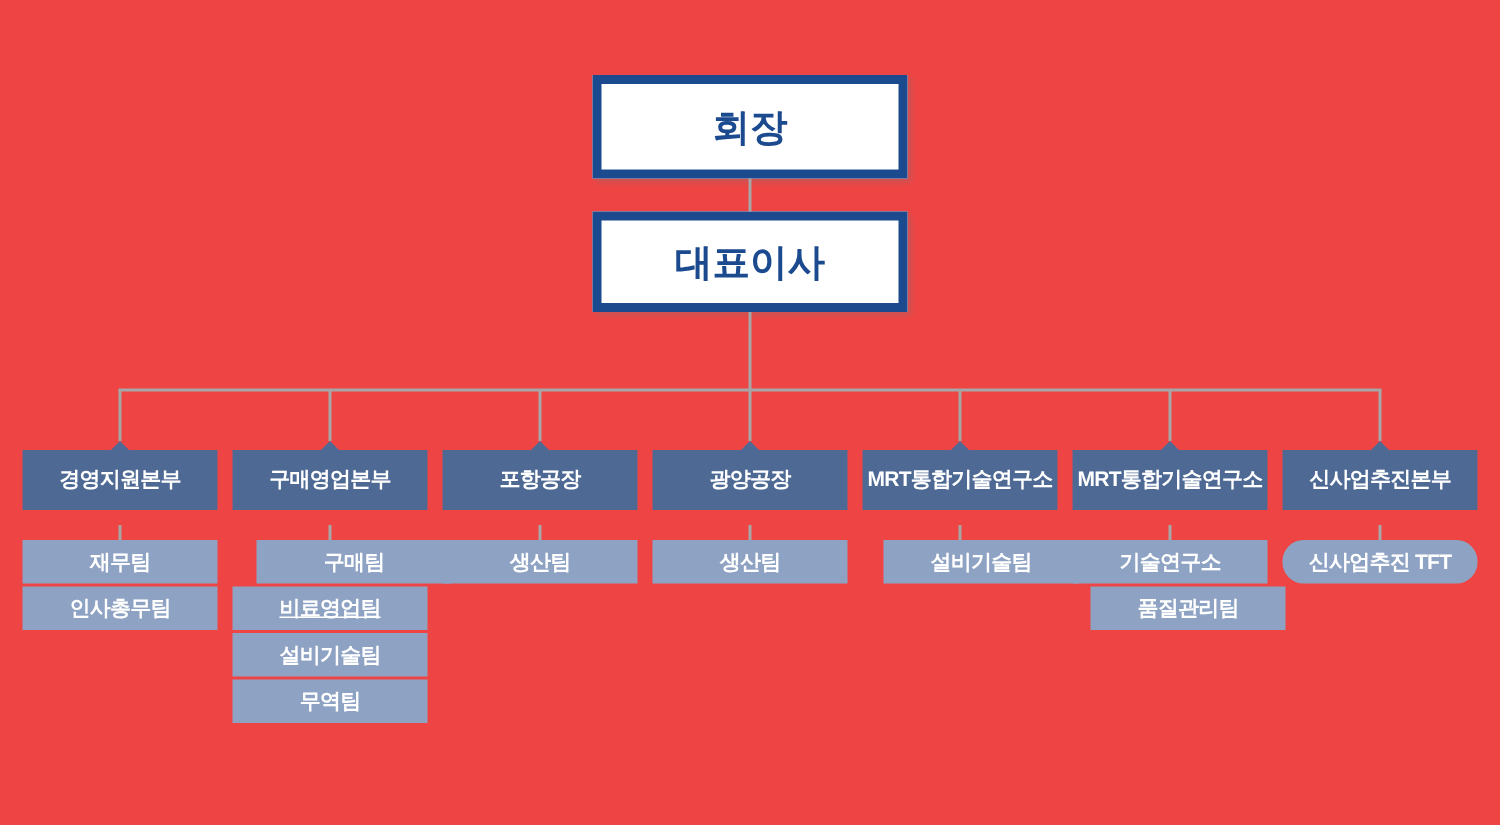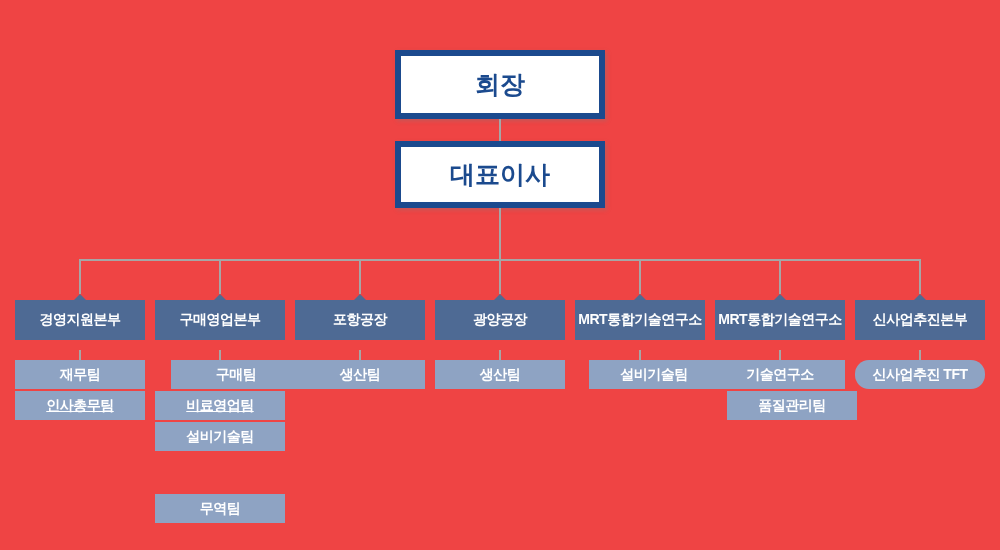--- a/index.html
+++ b/index.html
@@ -112,37 +112,37 @@
       <div class="connector v" style="left: 919px; top: 350px; width: 2px; height: 10px;"></div>
     </div>
   <div id="dept-root">
       <div class="dept-box" style="left: 15px;">
         <div class="dept-notch"></div>
         <span>경영지원본부</span>
       </div>
       <div class="team-box" style="left: 15px; top: 360px;">
         <span>재무팀</span>
       </div>
-      <div class="team-box" style="left: 15px; top: 391px; text-decoration: underline;">
+      <div class="team-box" style="left: 15px; top: 391px;">
         <span>인사총무팀</span>
       </div>
       <div class="dept-box" style="left: 155px;">
         <div class="dept-notch"></div>
         <span>구매영업본부</span>
       </div>
       <div class="team-box" style="left: 155px; top: 360px; margin-left: 16px;">
         <span>구매팀</span>
       </div>
       <div class="team-box" style="left: 155px; top: 391px; text-decoration: underline;">
         <span>비료영업팀</span>
       </div>
       <div class="team-box" style="left: 155px; top: 422px;">
         <span>설비기술팀</span>
       </div>
-      <div class="team-box" style="left: 155px; top: 453px; margin-top: 41px;">
+      <div class="team-box" style="left: 155px; top: 453px;">
         <span>무역팀</span>
       </div>
       <div class="dept-box" style="left: 295px;">
         <div class="dept-notch"></div>
         <span>포항공장</span>
       </div>
       <div class="team-box" style="left: 295px; top: 360px;">
         <span>생산팀</span>
       </div>
       <div class="dept-box" style="left: 435px;">

